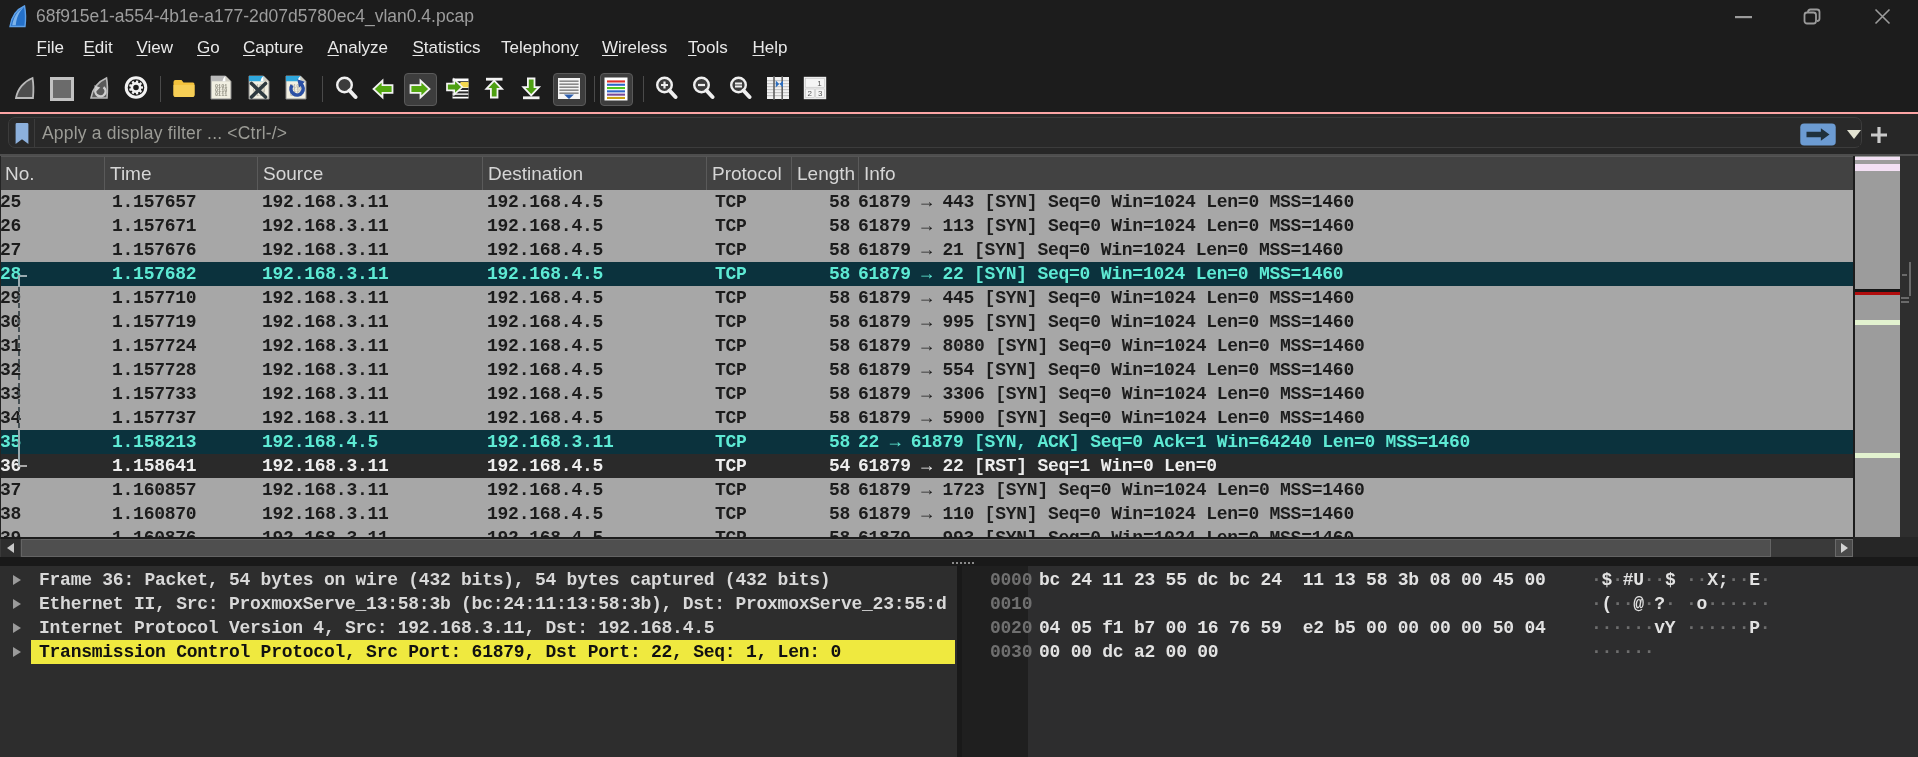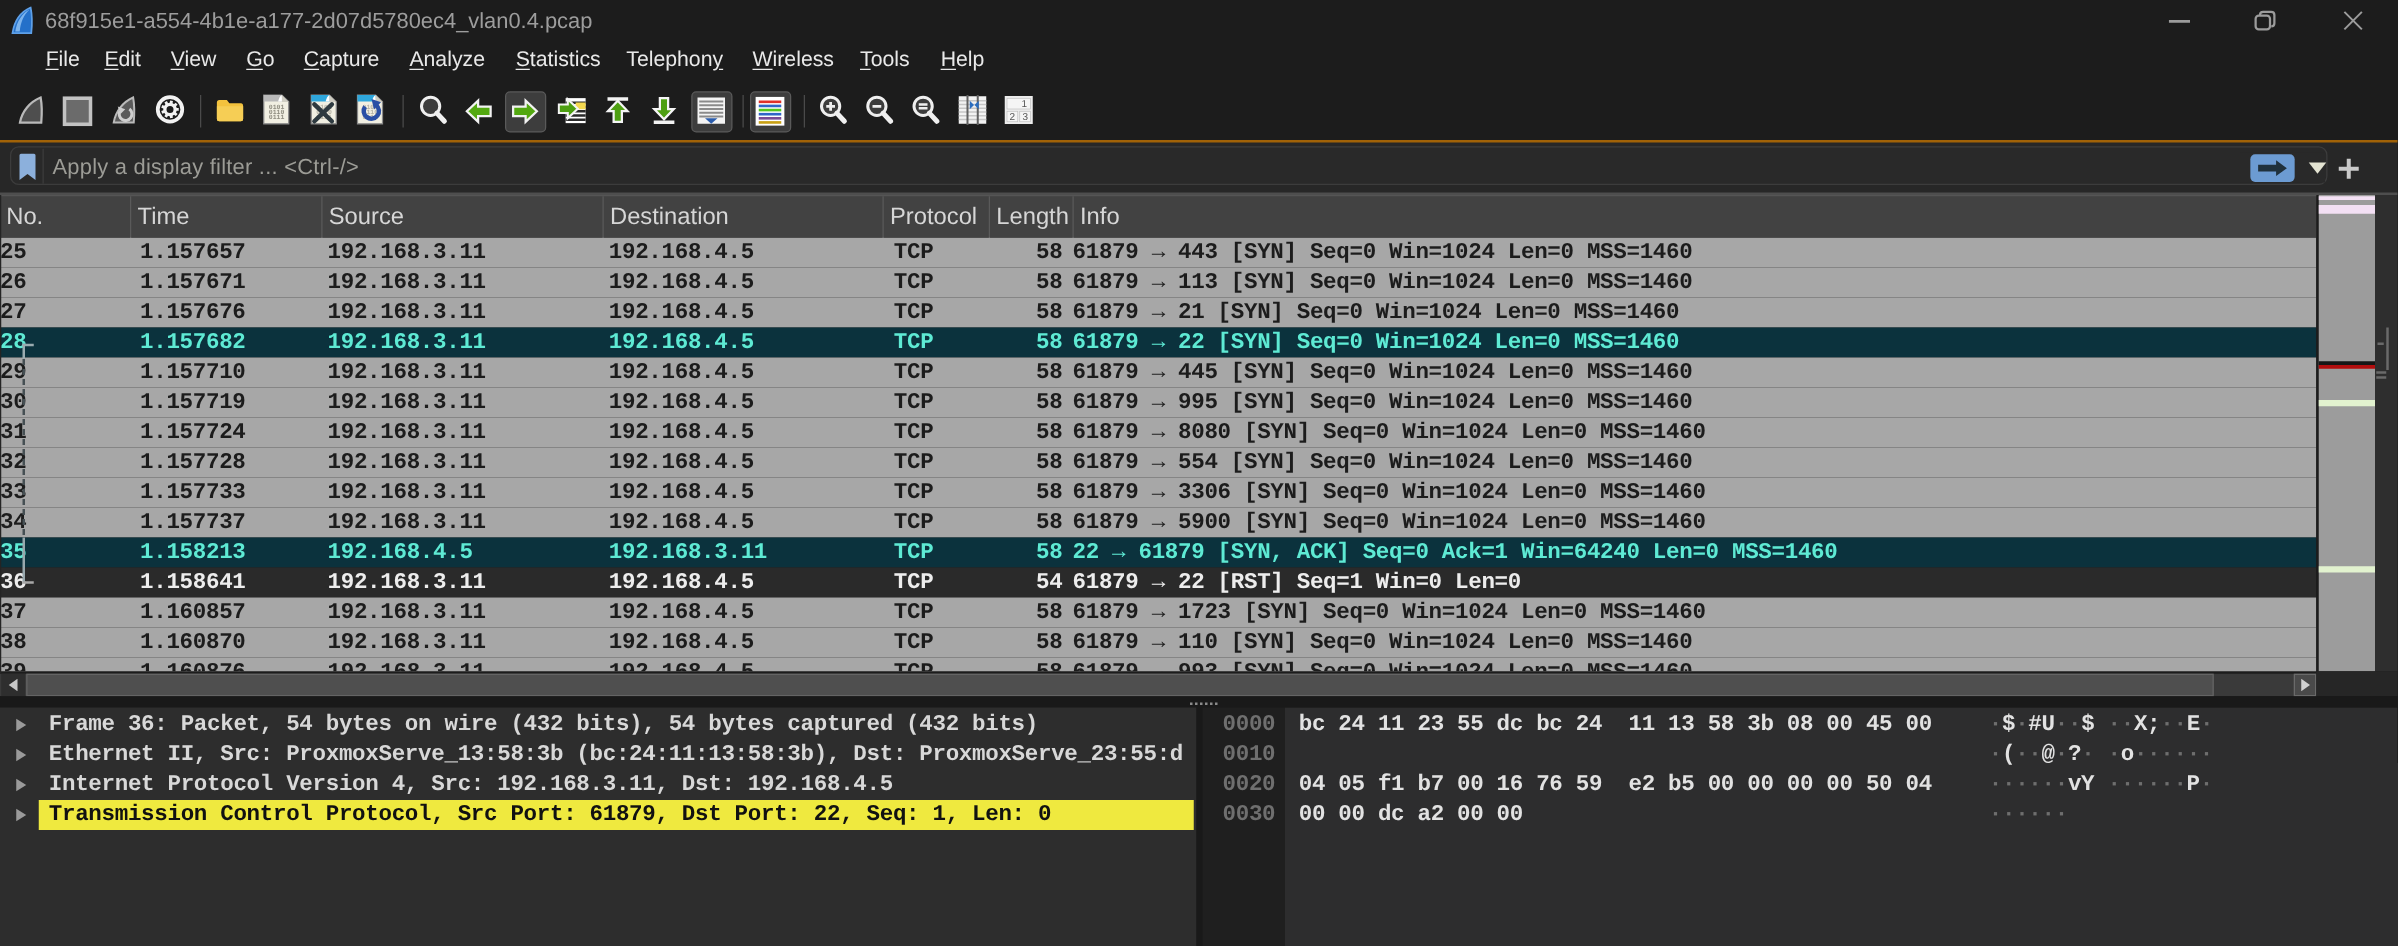--- a/index.html
+++ b/index.html
@@ -12,21 +12,21 @@
 #menubar { position:absolute; top:33px; left:0; width:1918px; height:29px; background:#1c1c1c; }
 .mi { position:absolute; top:5px; font-size:17px; color:#e9e9e9;padding-left:21px; }
 .mi u { text-decoration:underline; text-underline-offset:2px; }
 
 #toolbar { position:absolute; top:62px; left:0; width:1918px; height:50px; background:#1c1c1c; }
 .tbtn { position:absolute; top:11px; width:33px; height:33px; background:#3d3d3d;
   border:1px solid #5a5a5a; border-radius:4px; }
 .tsep { position:absolute; top:14px; width:1px; height:26px; background:#4a4a4a; }
 
 #filterrow { position:absolute; top:112px; left:0; width:1918px; height:44px;
-  background:#272727; border-top:2px solid #a16207; border-bottom:2px solid #4e4e4e; }
+  background:#272727; border-top:2px solid #fca5a5; border-bottom:2px solid #4e4e4e; }
 #filterfield { position:absolute; top:3px; left:8px; width:1854px; height:31px;
   background:#292929; border:1px solid #3c3c3c; border-radius:7px; }
 #fsep { position:absolute; left:25px; top:1px; width:1px; height:28px; background:#3c3c3c; }
 #fph { position:absolute; left:33px; top:5px; font-size:17.5px; letter-spacing:0.2px; color:#9c9c96; }
 
 #pheader { position:absolute; top:156px; left:0; width:1853px; height:34px; background:#424242;
   border-top:1px solid #555; }
 .hc { position:absolute; top:0; height:34px; line-height:34px; font-size:19px; color:#d6d6d6;
   border-left:1px solid #5a5a5a; padding-left:5px; }
 #plist { position:absolute; top:190px; left:0; width:1853px; height:347px; overflow:hidden;
@@ -52,21 +52,21 @@
 
 #bottom { position:absolute; top:557px; left:0; width:1918px; height:200px; background:#191919; }
 #dpane { position:absolute; top:9px; left:0; width:957px; height:191px; background:#2d2d2d;
   font-family:"Liberation Mono", monospace; font-size:18px; font-weight:700; letter-spacing:-0.25px;
   color:#d8d8d8; overflow:hidden; }
 .drow { position:relative; height:24px; line-height:24px; white-space:pre; }
 #hpane { position:absolute; top:9px; left:962px; width:956px; height:191px; background:#1f1f1f;
   font-family:"Liberation Mono", monospace; font-size:18px; font-weight:700; letter-spacing:-0.25px;
   color:#e2e2e2; overflow:hidden; }
 .hrow { position:relative; height:24px; line-height:24px; white-space:pre; }
-.off { color:#6f6f6f; }
+.off { color:#6f6f6f;margin-left:12px; }
 .dim { color:#6e6e6e; }
 </style></head>
 <body>
 <div id="titlebar">
 <svg style="position:absolute;left:8px;top:5px" width="20" height="24" viewBox="0 0 20 24">
 <path d="M16.5 1 C8.5 4.5 3.5 11.5 2 21.5 L17 21.5 C17.8 14.5 17.8 7.5 16.5 1 Z" fill="#2470c9" stroke="#5ea0e8" stroke-width="1.4"></path>
 <path d="M15.8 2.5 C9.5 5.5 5.5 12 4.2 20.2 L7.8 20.2 C8.4 13 11 6.5 15.8 2.5 Z" fill="#7db4ec"></path>
     </svg>
   <div id="titletext">68f915e1-a554-4b1e-a177-2d07d5780ec4_vlan0.4.pcap</div>
 <svg style="position:absolute;left:1735px;top:16px" width="17" height="3" viewBox="0 0 17 3">

